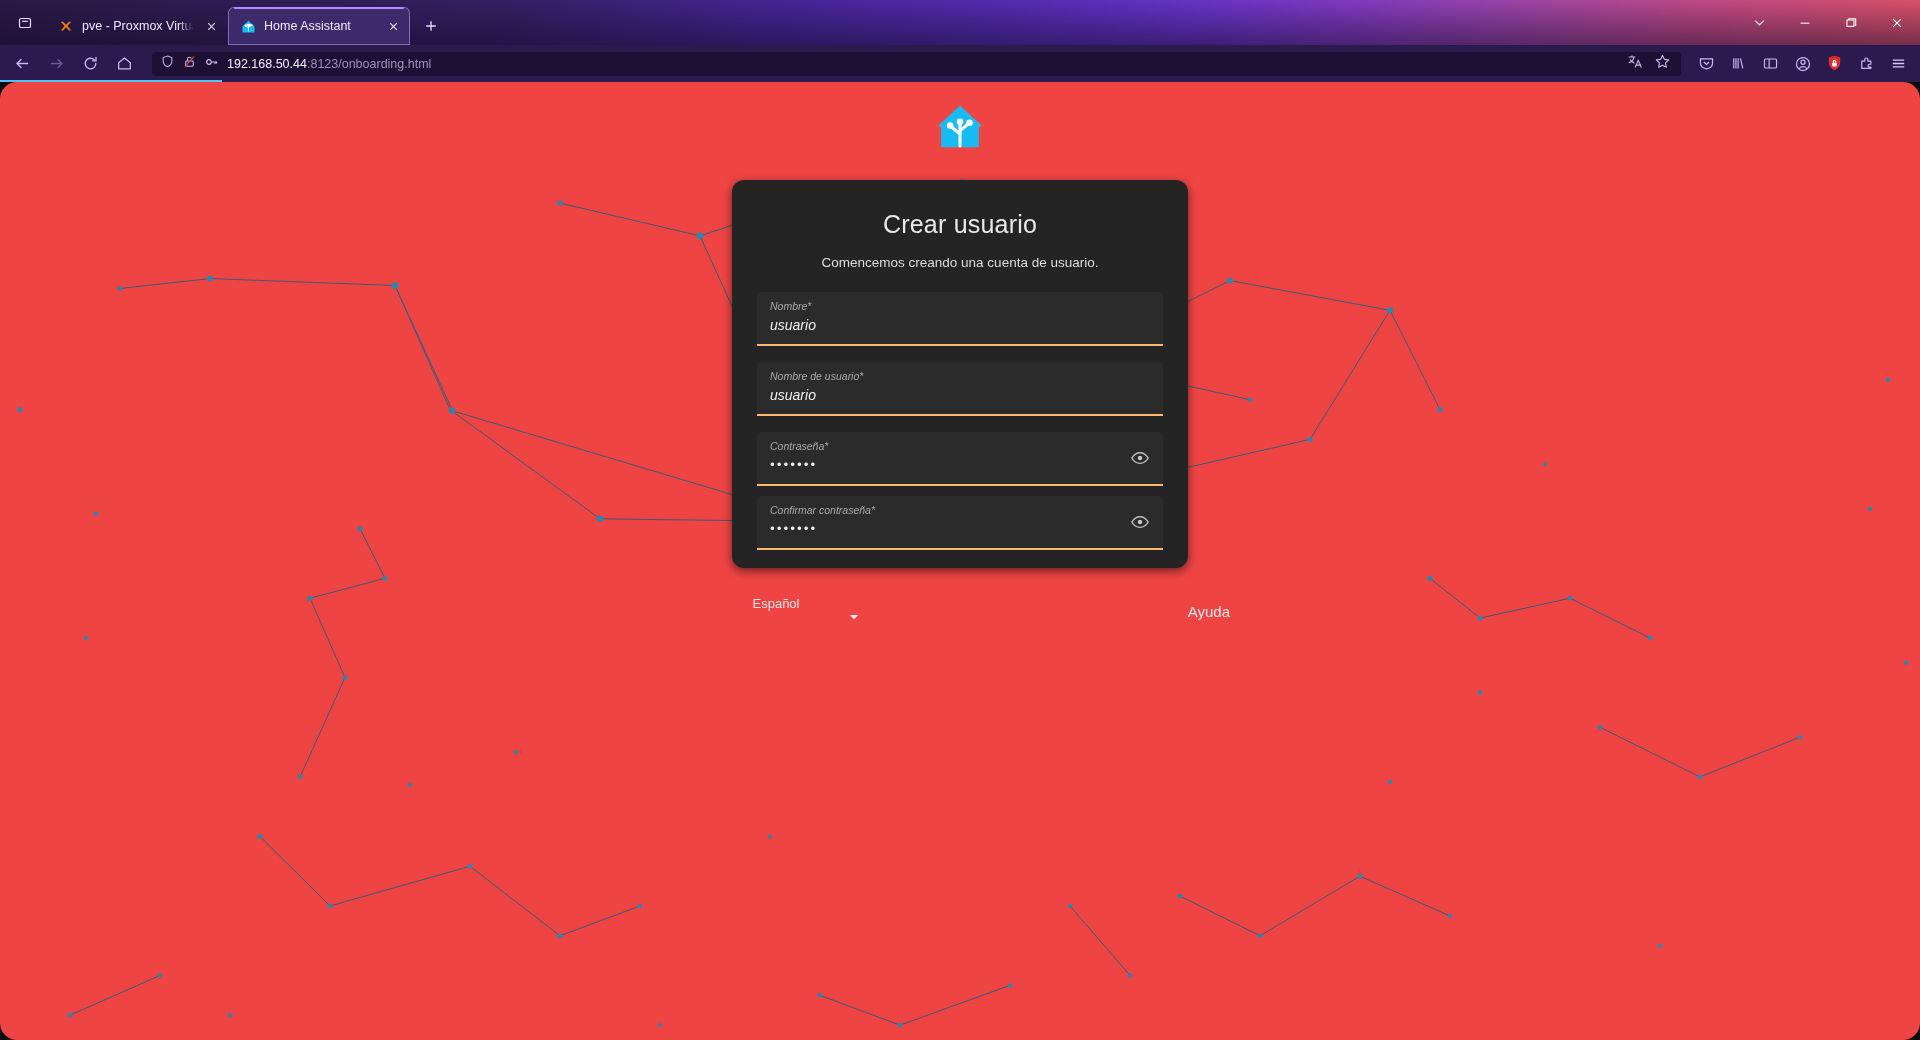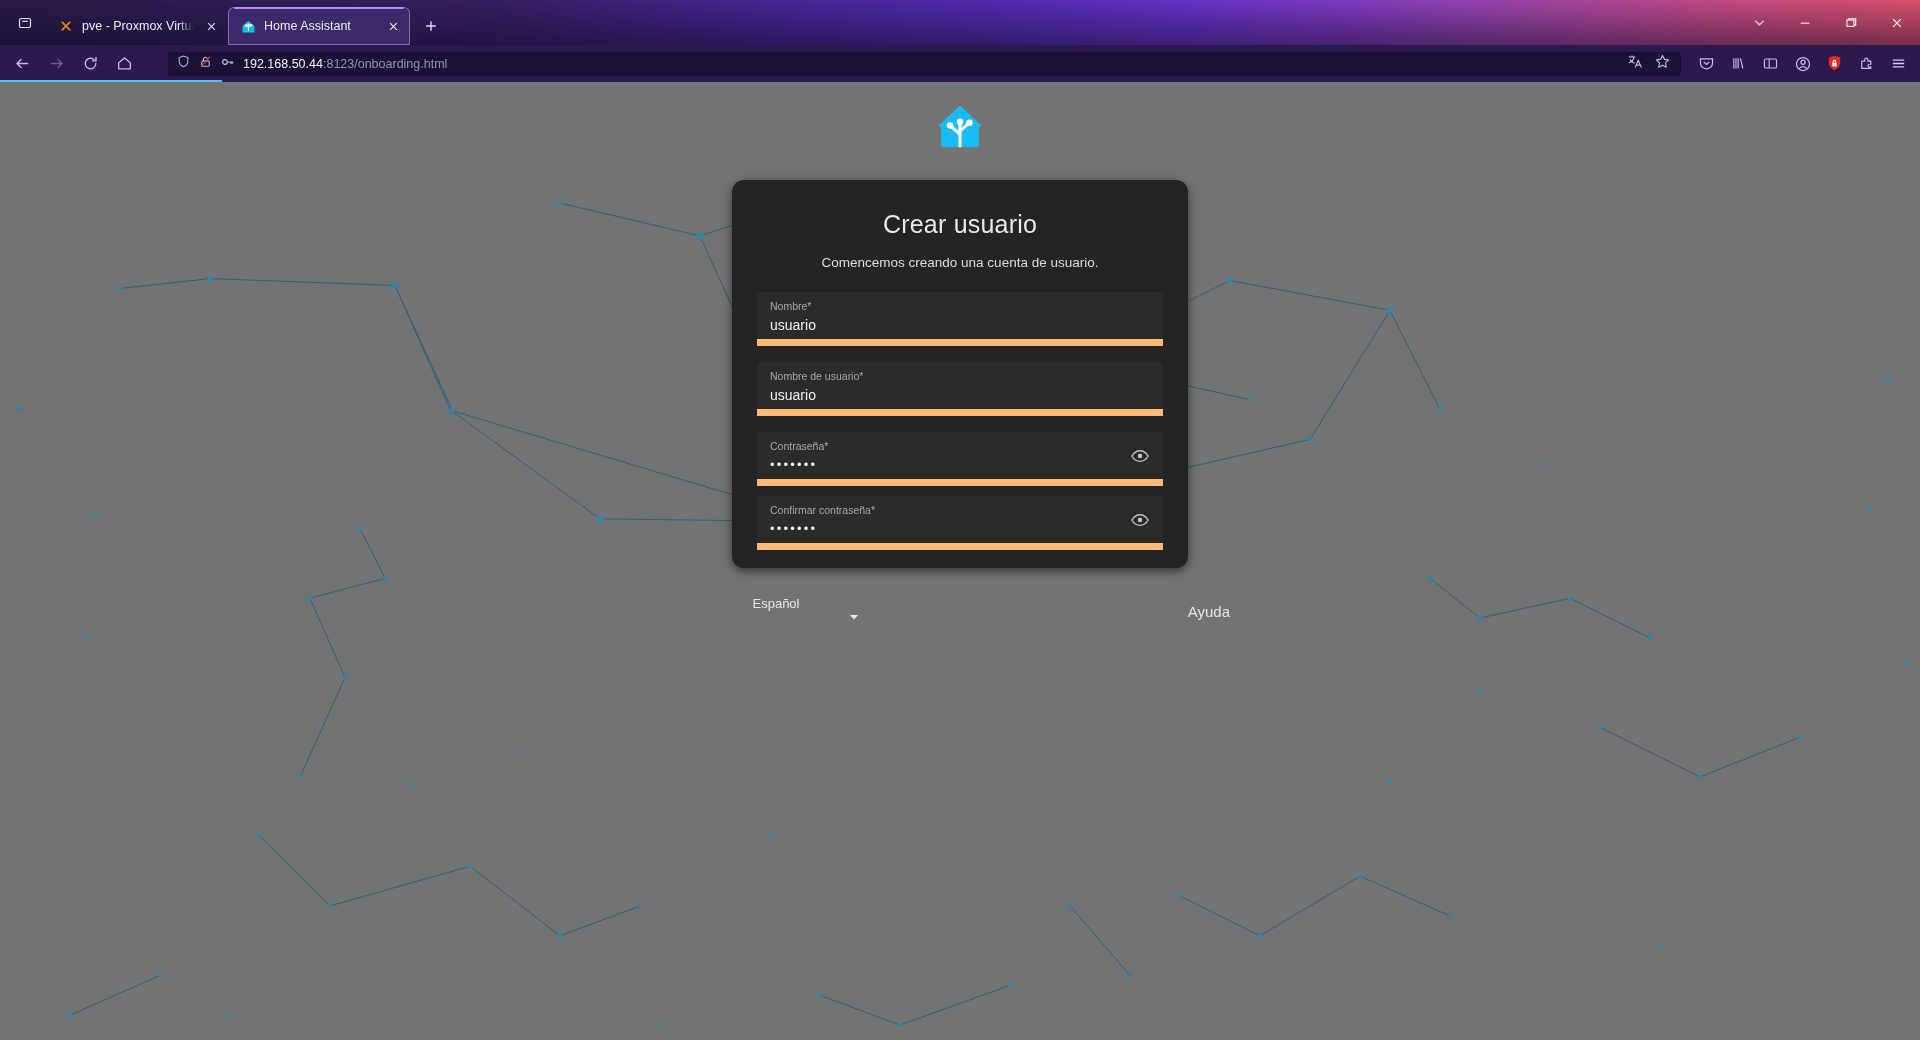--- a/index.html
+++ b/index.html
@@ -59,36 +59,36 @@
 
   .win-controls { margin-left: auto; display: flex; align-items: center; height: 45px; }
   .wc { width: 46px; height: 45px; display: flex; align-items: center; justify-content: center; }
 
   .navbar {
     height: 37px; background: #2a1a4e; display: flex; align-items: center;
     padding: 0 6px; gap: 2px; flex: none; position: relative;
   }
   .navbtn { width: 32px; height: 30px; display:flex;align-items:center;justify-content:center;border-radius:4px;}
   .urlbar {
-    flex: 1; height: 24px; margin: 0 8px 0 26px;
+    flex: 1; height: 24px; margin: 0 8px 0 10px;
     background: #1c1134; border-radius: 4px;
     display: flex; align-items: center; padding: 0 8px; gap: 7px;
   }
   .url-text { font-size: 12.5px; color: #f2eefb; white-space: nowrap; }
   .url-text .dim { color: #9c90bd; }
   .url-right { display:flex; align-items:center; gap: 10px; margin-left:auto; padding-right:2px;}
   .tool-icons { display: flex; align-items: center; gap: 1px; }
   .tool-icons .navbtn { width: 31px; }
   .progressline{
     position:absolute; left:0; bottom:0; height:2px; width:222px; background:#4fc3f7;
   }
 
   
   .page {
-    flex: 1; position: relative; background: #737373; overflow: hidden;
+    flex: 1; position: relative; background: #ef4444; overflow: hidden; border-radius: 17px;
   }
   .stars { position: absolute; inset: 0; width: 100%; height: 100%; }
 
   .ha-logo { position: absolute; left: 50%; transform: translateX(-50%); top: 18px; }
 
   .card {
     position: absolute; left: 50%; transform: translateX(-50%);
     top: 98px; width: 456px;
     background: #242424; border-radius: 12px;
     padding: 30px 12px 18px;
@@ -98,24 +98,24 @@
     color: #e9e9e9; font-size: 25px; font-weight: 400;
     text-align: center; letter-spacing: .2px;
   }
   .card-sub {
     color: #dcdcdc; font-size: 13.5px; text-align: center;
     margin-top: 16px; margin-bottom: 22px;
   }
 
   .field { margin: 0 13px 0; }
   .field-box {
-    background: #2b2b2b; border-bottom: 7px solid #fdba74;
+    background: #2b2b2b; border-bottom: 2px solid #fdba74;
     border-radius: 4px 4px 0 0; height: 54px;
     padding: 8px 12px 0 13px; position: relative;
-    display: flex; flex-direction: column; justify-content: flex-start;
+    display: flex; flex-direction: column; justify-content: flex-start; font-style: italic;
   }
   .field-label { font-size: 10.5px; color: #a9a9a9; line-height: 13px; }
   .field-value {
     font-size: 14px; color: #f0f0f0; line-height: 20px; margin-top: 2px;
     font-family: "Liberation Sans", sans-serif;
   }
   .field-value.dots { letter-spacing: 2.2px; font-size: 13px; }
   .eye {
     position: absolute; right: 10px; top: 50%; transform: translateY(-50%);
     width: 26px; height: 26px; display: flex; align-items: center; justify-content: center;

